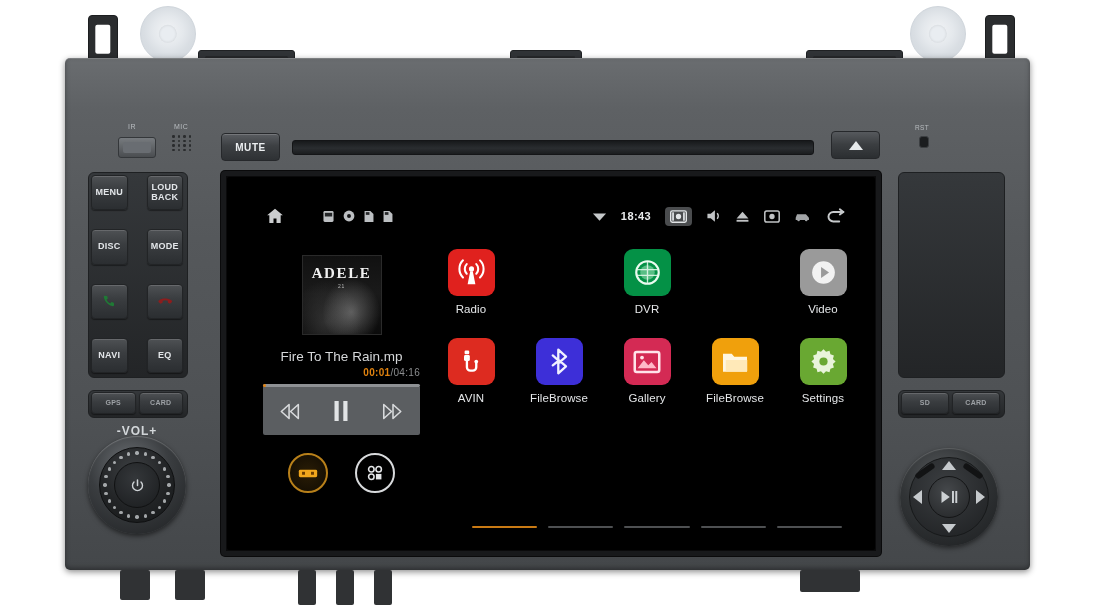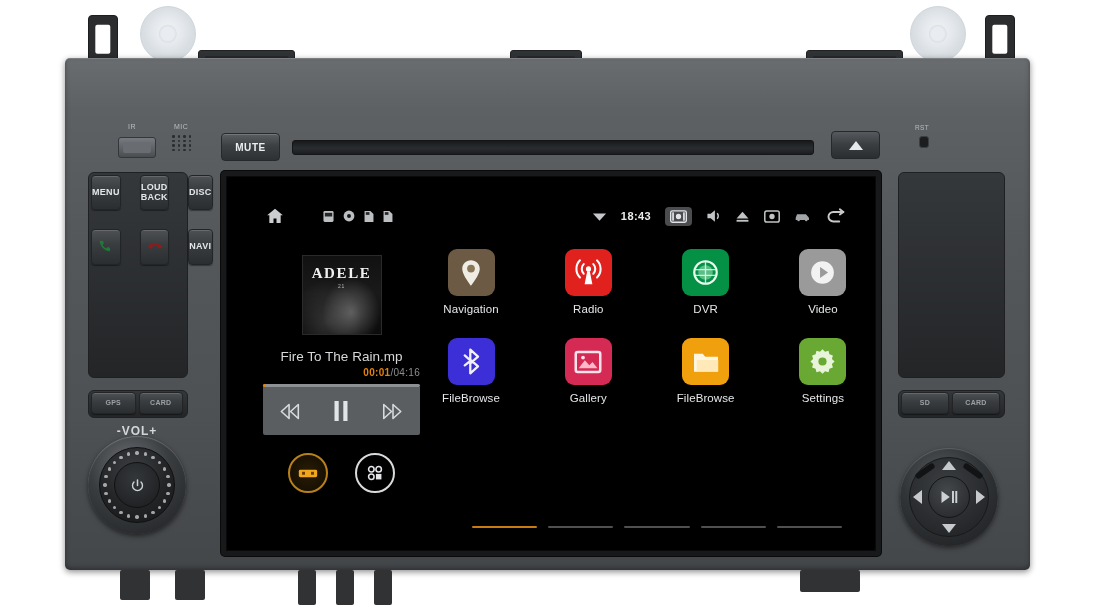--- a/index.html
+++ b/index.html
@@ -44,21 +44,21 @@
   .eject-btn{position:absolute;left:831px;top:131px;width:47px;height:26px;border-radius:4px;
              background:linear-gradient(180deg,#56595d 0%,#3b3e41 48%,#2b2e31 100%);border:1px solid #26282b;
              display:flex;align-items:center;justify-content:center;}
   .tri-up{width:0;height:0;border-left:7px solid transparent;border-right:7px solid transparent;border-bottom:9px solid #e6e9eb;}
   .lbl-rst{position:absolute;left:915px;top:124px;font-size:6.5px;color:#b7bbbf;letter-spacing:.4px;}
   .rst-hole{position:absolute;left:919px;top:136px;width:8px;height:10px;border-radius:3px;
             background:#1b1d1f;border:1px solid #3c3f42;}
 
   
   .side-pad{position:absolute;background:linear-gradient(180deg,#35383b,#232527);border-radius:6px;border:1px solid #1e2022;}
-  .btn-grid{position:absolute;display:grid;grid-template-columns:1fr 1fr 1fr 1fr;gap:19px;}
+  .btn-grid{position:absolute;display:grid;grid-template-columns:1fr 1fr;gap:19px;}
   .hw-btn{position:relative;border-radius:4px;
           background:linear-gradient(180deg,#4e5154 0%,#3a3d40 42%,#2b2e31 100%);
           border:1px solid #222426;display:flex;align-items:center;justify-content:center;
           box-shadow:inset 0 1px 0 rgba(255,255,255,.14),0 1px 1px rgba(0,0,0,.4);}
   .hw-btn span{font-size:9px;font-weight:bold;color:#e3e6e9;text-align:center;line-height:1.05;letter-spacing:.3px;}
   .hw-btn.small span{font-size:7px;color:#9da1a5;}
   .hw-btn.num span{font-size:11px;}
 
   .smallpad{position:absolute;display:grid;grid-template-columns:1fr 1fr;gap:3px;}
 
@@ -454,29 +454,20 @@
             <circle cx="8" cy="16" r="3" fill="none" stroke="#e3e5e7" stroke-width="1.7"></circle>
             <rect x="13" y="13" width="6" height="6" fill="#e3e5e7"></rect>
           </svg>
         </div>
       </div>
     </div>
 
     <div id="apps">
         <div class="apps-row">
           <div class="app">
-            <div class="app-ic" style="background: rgb(109, 90, 69);">
-              <svg viewBox="0 0 24 24" width="30" height="30">
-                <path d="M12 1.8c-4 0-7 3-7 6.8 0 5 7 13.6 7 13.6s7-8.6 7-13.6c0-3.8-3-6.8-7-6.8z" fill="#efece4"></path>
-                <circle cx="12" cy="8.4" r="3.1" fill="#8a7658"></circle>
-              </svg>
-            </div>
-            <div class="app-lb">Navigation</div>
-          </div>
-          <div class="app">
             <div class="app-ic" style="background: rgb(224, 33, 30);">
               <svg viewBox="0 0 24 24" width="31" height="31">
                 <circle cx="12" cy="9.2" r="2" fill="#fff"></circle>
                 <path d="M8.3 5.5a5.3 5.3 0 0 0 0 7.4M15.7 5.5a5.3 5.3 0 0 1 0 7.4" stroke="#fff" stroke-width="1.6" fill="none" stroke-linecap="round"></path>
                 <path d="M5.4 2.6a9.3 9.3 0 0 0 0 13.2M18.6 2.6a9.3 9.3 0 0 1 0 13.2" stroke="#fff" stroke-width="1.6" fill="none" stroke-linecap="round"></path>
                 <path d="M11 11 L9 21 h6 L13 11 z" fill="#fff"></path>
               </svg>
             </div>
             <div class="app-lb">Radio</div>
           </div>
@@ -495,20 +486,31 @@
               <svg viewBox="0 0 24 24" width="29" height="29">
                 <circle cx="12" cy="12" r="9.4" fill="#f2f2f2"></circle>
                 <path d="M10 7.4 L16.6 12 L10 16.6 Z" fill="#9a9a9a"></path>
               </svg>
             </div>
             <div class="app-lb">Video</div>
           </div>
         </div>
         <div class="apps-row">
           <div class="app">
+            <div class="app-ic" style="background: rgb(221, 43, 32);">
+              <svg viewBox="0 0 24 24" width="28" height="28">
+                <rect x="6.5" y="2.2" width="4" height="3" rx="1" fill="#fff"></rect>
+                <rect x="6" y="5.8" width="5" height="5.4" rx="1.4" fill="#fff"></rect>
+                <path d="M8.5 11.2 v5.2 a3 3 0 0 0 3 3 h2 a3 3 0 0 0 3 -3 v-4" stroke="#fff" stroke-width="2" fill="none" stroke-linecap="round"></path>
+                <circle cx="16.5" cy="11.6" r="1.6" fill="#fff"></circle>
+              </svg>
+            </div>
+            <div class="app-lb">AVIN</div>
+          </div>
+          <div class="app">
             <div class="app-ic" style="background: rgb(61, 47, 216);">
               <svg viewBox="0 0 24 24" width="29" height="29">
                 <path d="M11 2.2 L17.4 8 L11 13.6 V2.2 z M11 10.4 L17.4 16 L11 21.8 V10.4 z M6.4 7 L11 11 M6.4 15.2 L11 11.6" stroke="#f0f0ff" stroke-width="1.9" fill="none" stroke-linejoin="round" stroke-linecap="round"></path>
               </svg>
             </div>
             <div class="app-lb">FileBrowse</div>
           </div>
           <div class="app">
             <div class="app-ic" style="background: rgb(212, 42, 84);">
               <svg viewBox="0 0 24 24" width="30" height="30">

